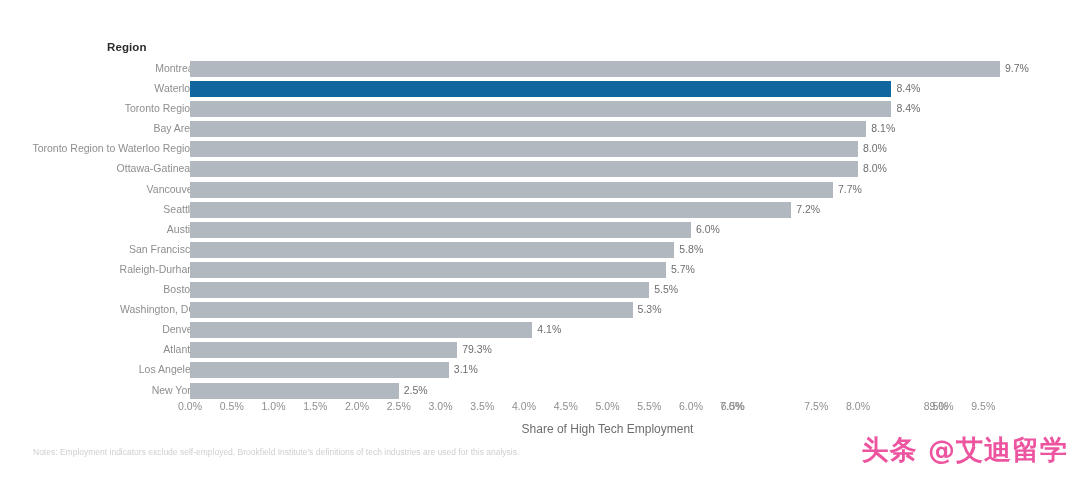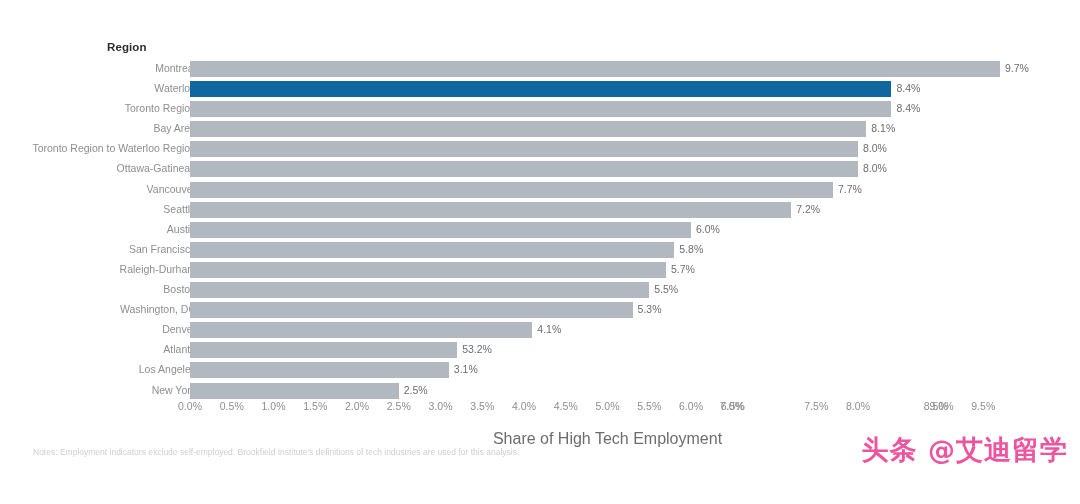--- a/index.html
+++ b/index.html
@@ -94,23 +94,22 @@
     font-size: 10.5px;
     color: #8e8e8e;
     white-space: nowrap;
   }
   .axis-title-x {
     position: absolute;
     left: 190px;
     top: 422px;
     width: 835px;
     text-align: center;
-    font-size: 16px;
+    font-size: 12px;
     color: #6d6d6d;
-    margin-top: 8px;
   }
 
   
   #footnotes {
     position: absolute;
     left: 33px;
     top: 447px;
     font-size: 8.5px;
     line-height: 11.5px;
     color: #cfcfcf;
@@ -204,21 +203,21 @@
         <div class="val-label" style="left: 637.55px;">5.3%</div>
       </div>
       <div class="row">
         <div class="cat-label">Denver</div>
         <div class="bar" style="width: 342.35px;"></div>
         <div class="val-label" style="left: 537.35px;">4.1%</div>
       </div>
       <div class="row">
         <div class="cat-label">Atlanta</div>
         <div class="bar" style="width: 267.2px;"></div>
-        <div class="val-label" style="left: 462.2px;">53.2%</div>
+        <div class="val-label" style="left: 462.2px;">79.3%</div>
       </div>
       <div class="row">
         <div class="cat-label">Los Angeles</div>
         <div class="bar" style="width: 258.85px;"></div>
         <div class="val-label" style="left: 453.85px;">3.1%</div>
       </div>
       <div class="row">
         <div class="cat-label">New York</div>
         <div class="bar" style="width: 208.75px;"></div>
         <div class="val-label" style="left: 403.75px;">2.5%</div>

